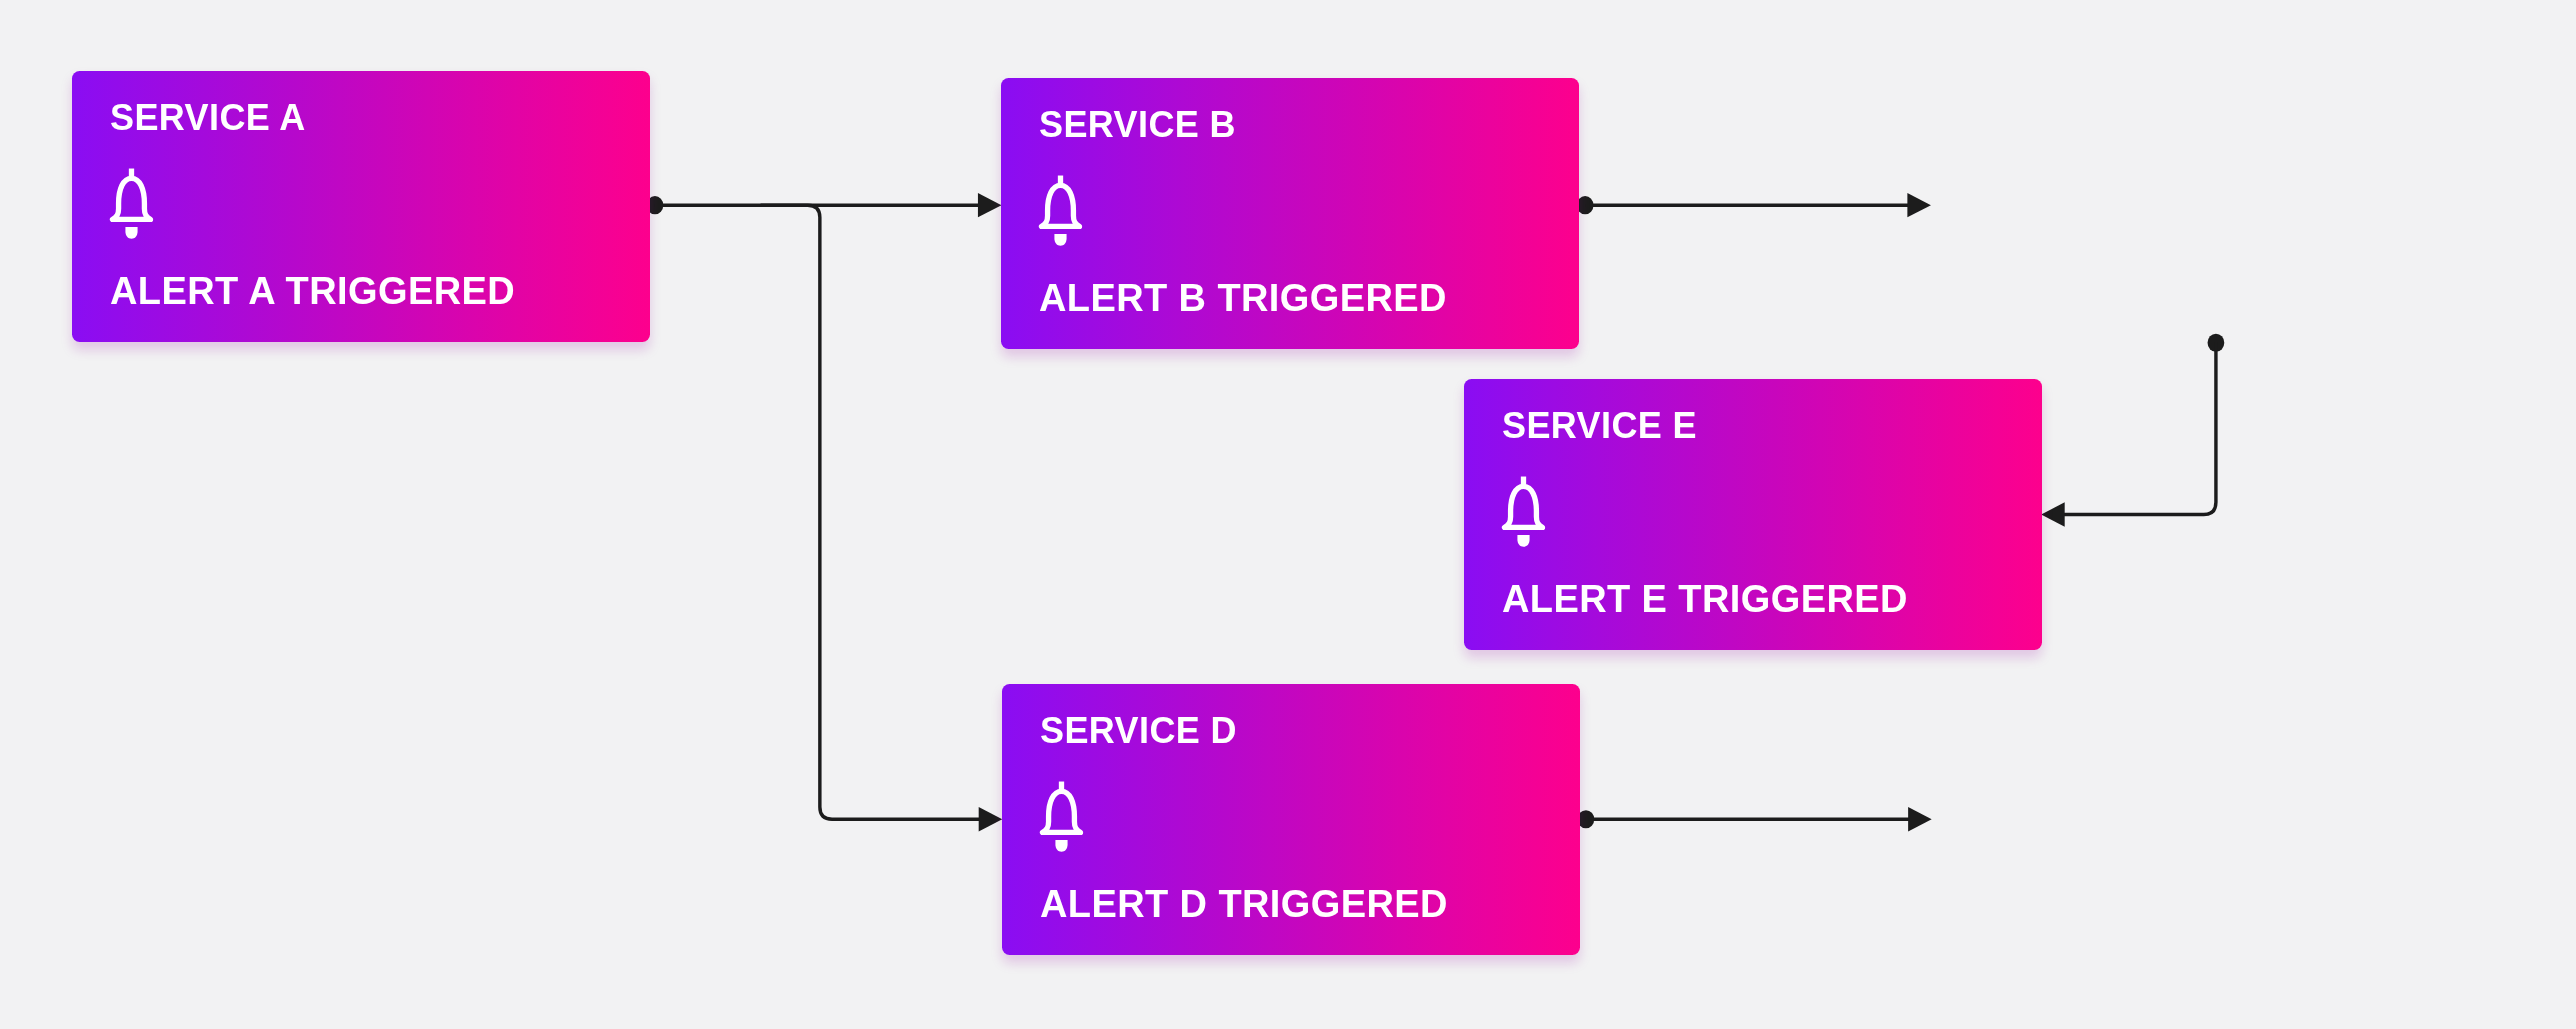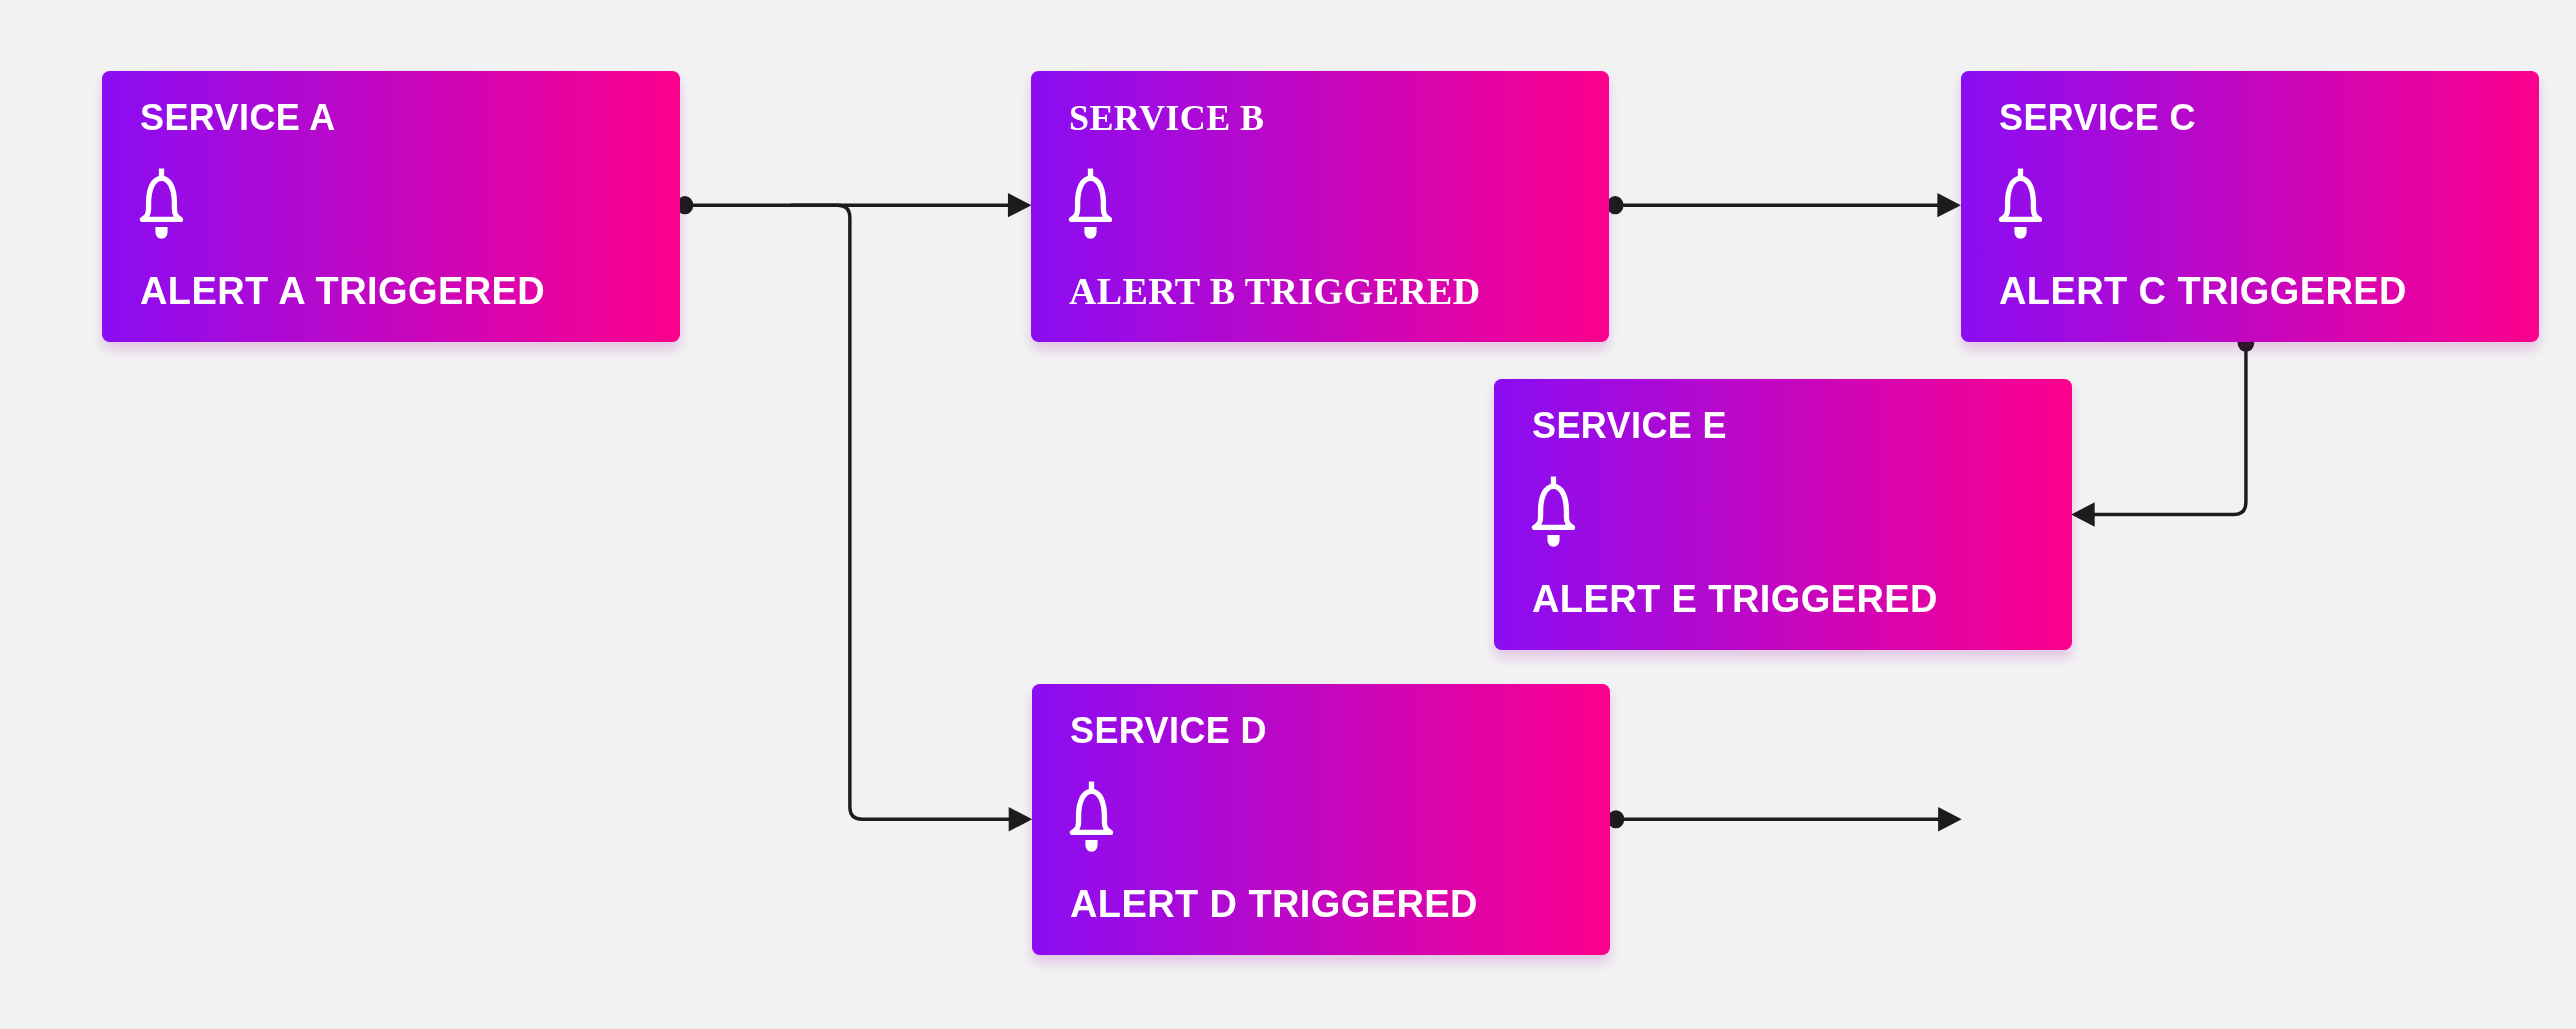--- a/index.html
+++ b/index.html
@@ -4,21 +4,21 @@
 <style>
   html, body { margin: 0; padding: 0; }
   body {
     width: 2576px; height: 1029px;
     background: var(--canvas-bg, #F2F2F3);
     font-family: "Liberation Sans", "DejaVu Sans", sans-serif;
     overflow: hidden;
   }
   .canvas {
     position: relative;
-    width: 2253px; height: 1029px; margin-left: 30px;
+    width: 2253px; height: 1029px;
   }
   .connector-layer {
     position: absolute; left: 0; top: 0;
     width: 2576px; height: 1029px;
     pointer-events: none;
   }
   .connector-layer .line {
     fill: none;
     stroke: var(--connector-color, #1C1C1C);
     stroke-width: 4.5;
@@ -100,39 +100,30 @@
   <div class="node" style="left:72px; top:71px;">
     <div class="node-title">SERVICE A</div>
     <svg class="bell" viewBox="0 0 64 100" xmlns="http://www.w3.org/2000/svg">
       <path class="stroke" d="M32 2 V15"></path>
       <path class="stroke" d="M32 15 C21 15 15 29 15 48 L15 55 C15 62 13 65 7 69 L57 69 C51 65 49 62 49 55 L49 48 C49 29 43 15 32 15 Z"></path>
       <path class="fill" d="M24 79 H40 V85 C40 91 36.5 94.5 32 94.5 C27.5 94.5 24 91 24 85 Z"></path>
     </svg>
     <div class="node-alert">ALERT A TRIGGERED</div>
   </div>
 
-  <div class="node" style="left:1001px; top:71px;font-family:Liberation Serif, serif;">
+  <div class="node" style="left:1001px; top:78px;">
     <div class="node-title">SERVICE B</div>
     <svg class="bell" viewBox="0 0 64 100" xmlns="http://www.w3.org/2000/svg">
       <path class="stroke" d="M32 2 V15"></path>
       <path class="stroke" d="M32 15 C21 15 15 29 15 48 L15 55 C15 62 13 65 7 69 L57 69 C51 65 49 62 49 55 L49 48 C49 29 43 15 32 15 Z"></path>
       <path class="fill" d="M24 79 H40 V85 C40 91 36.5 94.5 32 94.5 C27.5 94.5 24 91 24 85 Z"></path>
     </svg>
     <div class="node-alert">ALERT B TRIGGERED</div>
   </div>
 
-  <div class="node" style="left:1931px; top:71px;">
-    <div class="node-title">SERVICE C</div>
-    <svg class="bell" viewBox="0 0 64 100" xmlns="http://www.w3.org/2000/svg">
-      <path class="stroke" d="M32 2 V15"></path>
-      <path class="stroke" d="M32 15 C21 15 15 29 15 48 L15 55 C15 62 13 65 7 69 L57 69 C51 65 49 62 49 55 L49 48 C49 29 43 15 32 15 Z"></path>
-      <path class="fill" d="M24 79 H40 V85 C40 91 36.5 94.5 32 94.5 C27.5 94.5 24 91 24 85 Z"></path>
-    </svg>
-    <div class="node-alert">ALERT C TRIGGERED</div>
-  </div>
 
   <div class="node" style="left:1002px; top:684px;">
     <div class="node-title">SERVICE D</div>
     <svg class="bell" viewBox="0 0 64 100" xmlns="http://www.w3.org/2000/svg">
       <path class="stroke" d="M32 2 V15"></path>
       <path class="stroke" d="M32 15 C21 15 15 29 15 48 L15 55 C15 62 13 65 7 69 L57 69 C51 65 49 62 49 55 L49 48 C49 29 43 15 32 15 Z"></path>
       <path class="fill" d="M24 79 H40 V85 C40 91 36.5 94.5 32 94.5 C27.5 94.5 24 91 24 85 Z"></path>
     </svg>
     <div class="node-alert">ALERT D TRIGGERED</div>
   </div>

